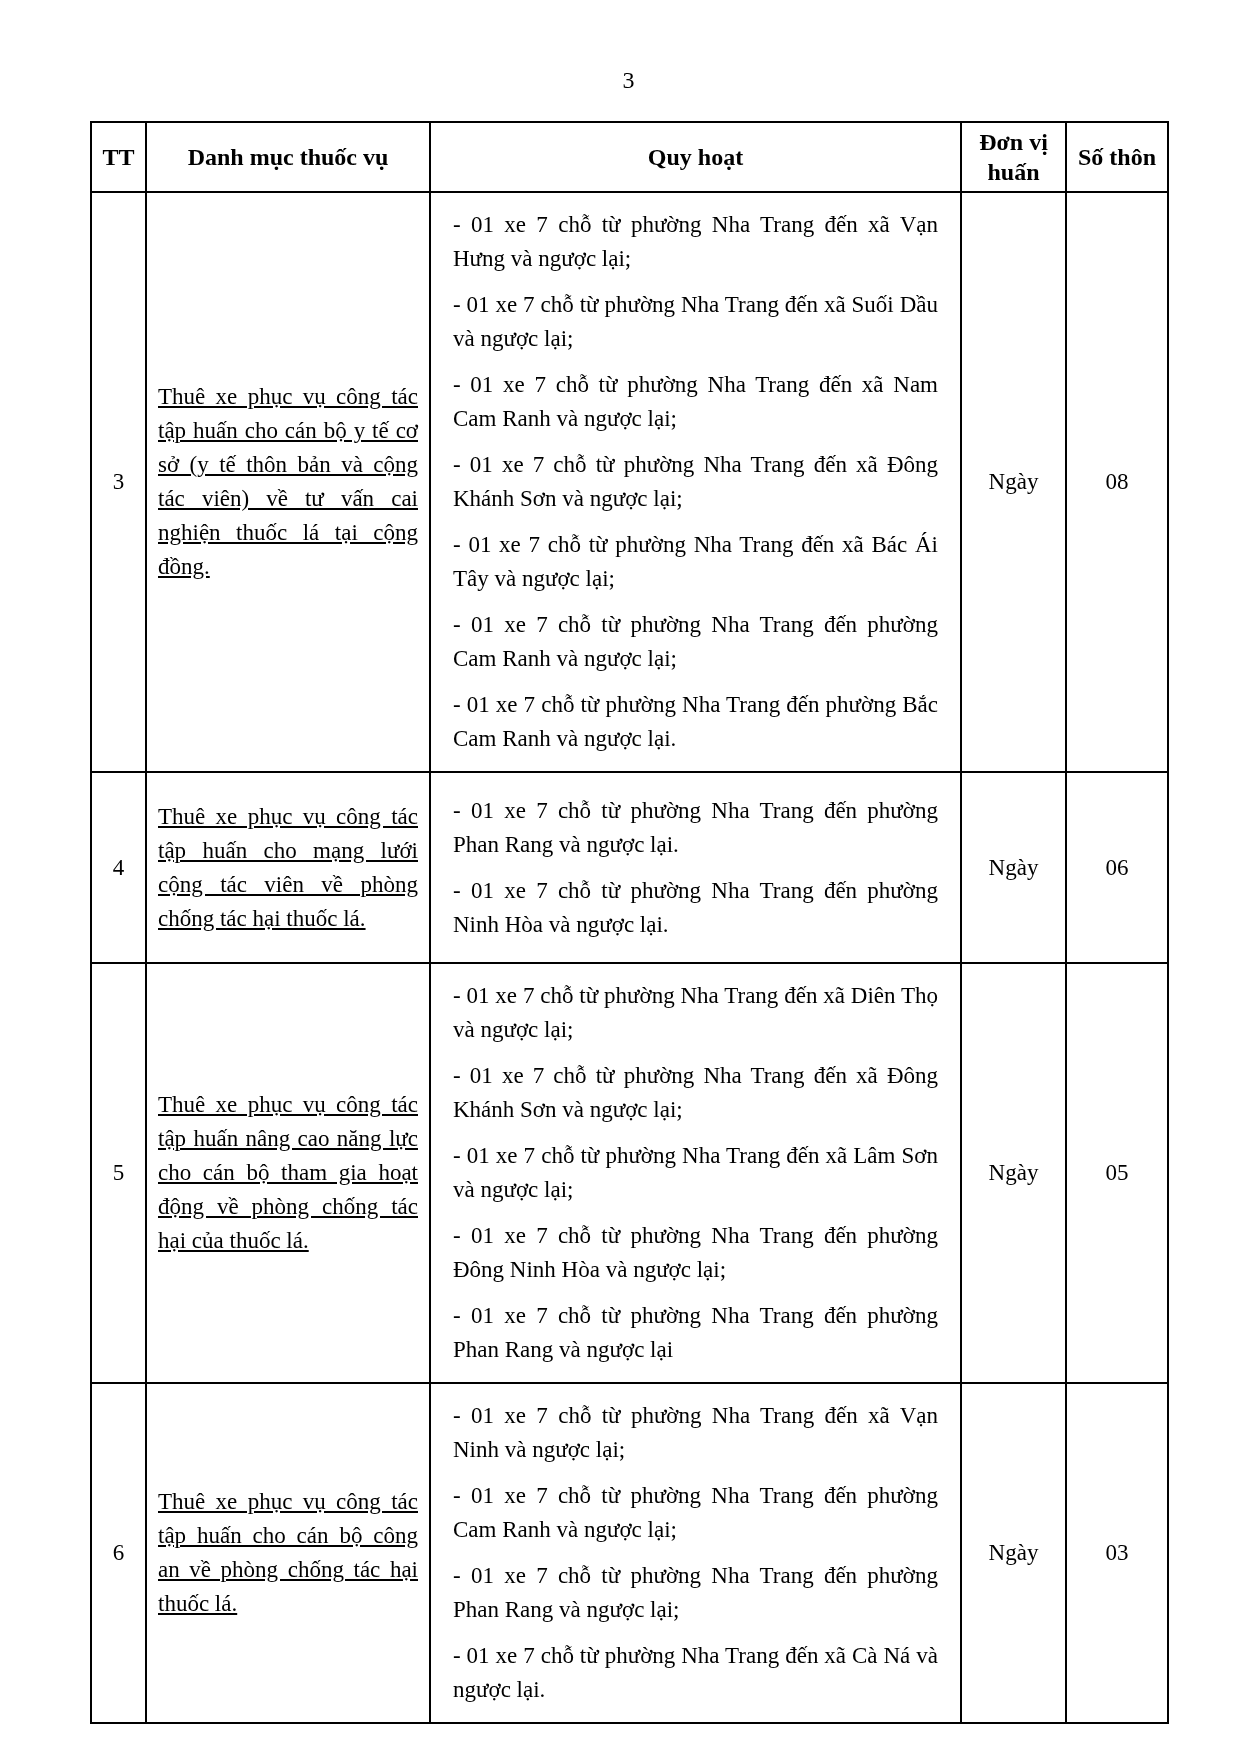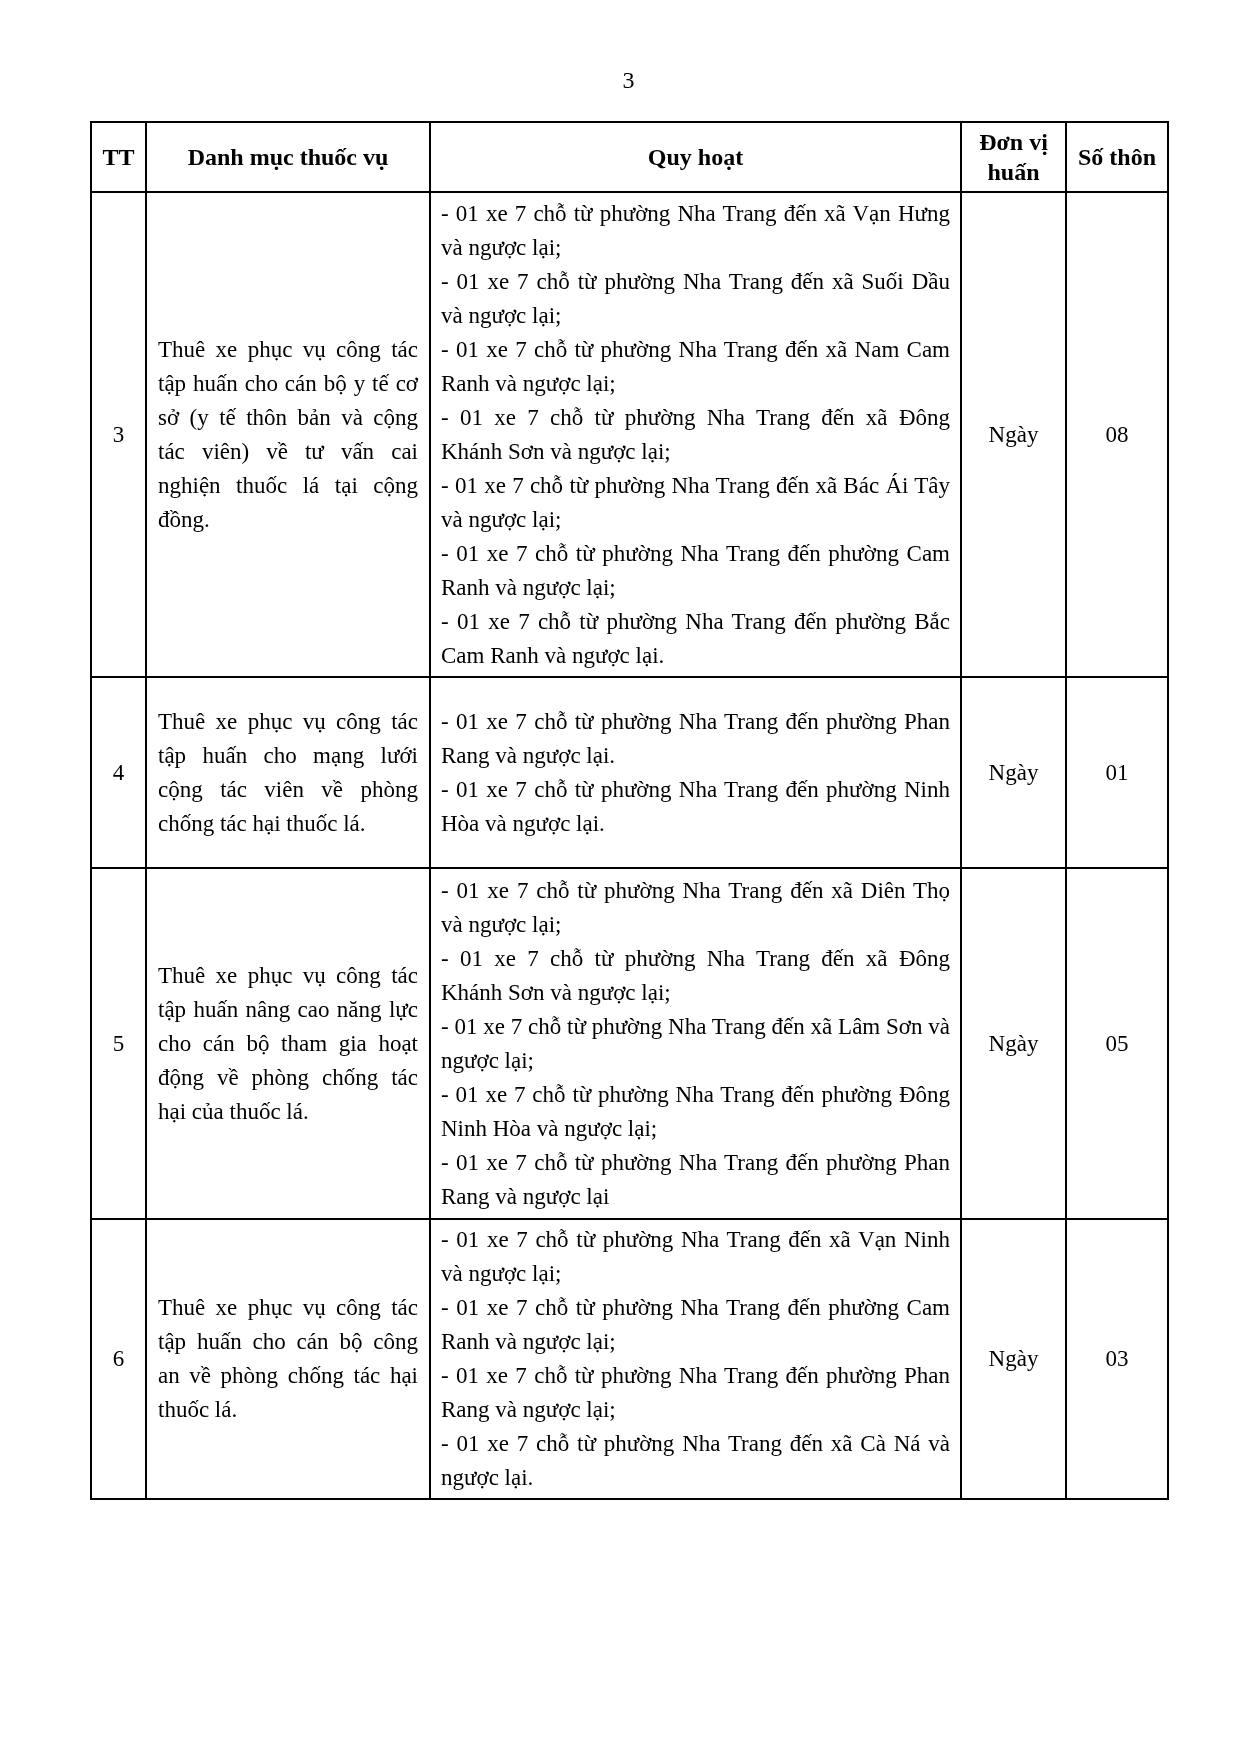--- a/index.html
+++ b/index.html
@@ -53,27 +53,28 @@
   tr.h-r0 { height: 485px; }
   tr.h-r1 { height: 191px; }
   tr.h-r2 { height: 351px; }
   tr.h-r3 { height: 275px; }
   .cell-tt, .cell-unit, .cell-qty {
     text-align: center;
   }
   .cell-service {
     text-align: justify;
     padding: 6px 11px;
+    text-decoration: underline;
   }
   .cell-spec {
     text-align: justify;
     padding: 3px 10px;
   }
   .cell-spec p.spec-line {
-    margin: 0;
+    margin: 12px;
   }
 </style>
 </head>
 <body>
 
 <div class="page">
   <div class="content">
 
     <p class="page-number">3</p>
 
@@ -111,21 +112,21 @@
         </tr>
 
         <tr class="h-r1">
           <td class="cell-tt">4</td>
           <td class="cell-service">Thuê xe phục vụ công tác tập huấn cho mạng lưới cộng tác viên về phòng chống tác hại thuốc lá.</td>
           <td class="cell-spec">
               <p class="spec-line">- 01 xe 7 chỗ từ phường Nha Trang đến phường Phan Rang và ngược lại.</p>
               <p class="spec-line">- 01 xe 7 chỗ từ phường Nha Trang đến phường Ninh Hòa và ngược lại.</p>
             </td>
           <td class="cell-unit">Ngày</td>
-          <td class="cell-qty">01</td>
+          <td class="cell-qty">06</td>
         </tr>
 
         <tr class="h-r2">
           <td class="cell-tt">5</td>
           <td class="cell-service">Thuê xe phục vụ công tác tập huấn nâng cao năng lực cho cán bộ tham gia hoạt động về phòng chống tác hại của thuốc lá.</td>
           <td class="cell-spec">
               <p class="spec-line">- 01 xe 7 chỗ từ phường Nha Trang đến xã Diên Thọ và ngược lại;</p>
               <p class="spec-line">- 01 xe 7 chỗ từ phường Nha Trang đến xã Đông Khánh Sơn và ngược lại;</p>
               <p class="spec-line">- 01 xe 7 chỗ từ phường Nha Trang đến xã Lâm Sơn và ngược lại;</p>
               <p class="spec-line">- 01 xe 7 chỗ từ phường Nha Trang đến phường Đông Ninh Hòa và ngược lại;</p>

